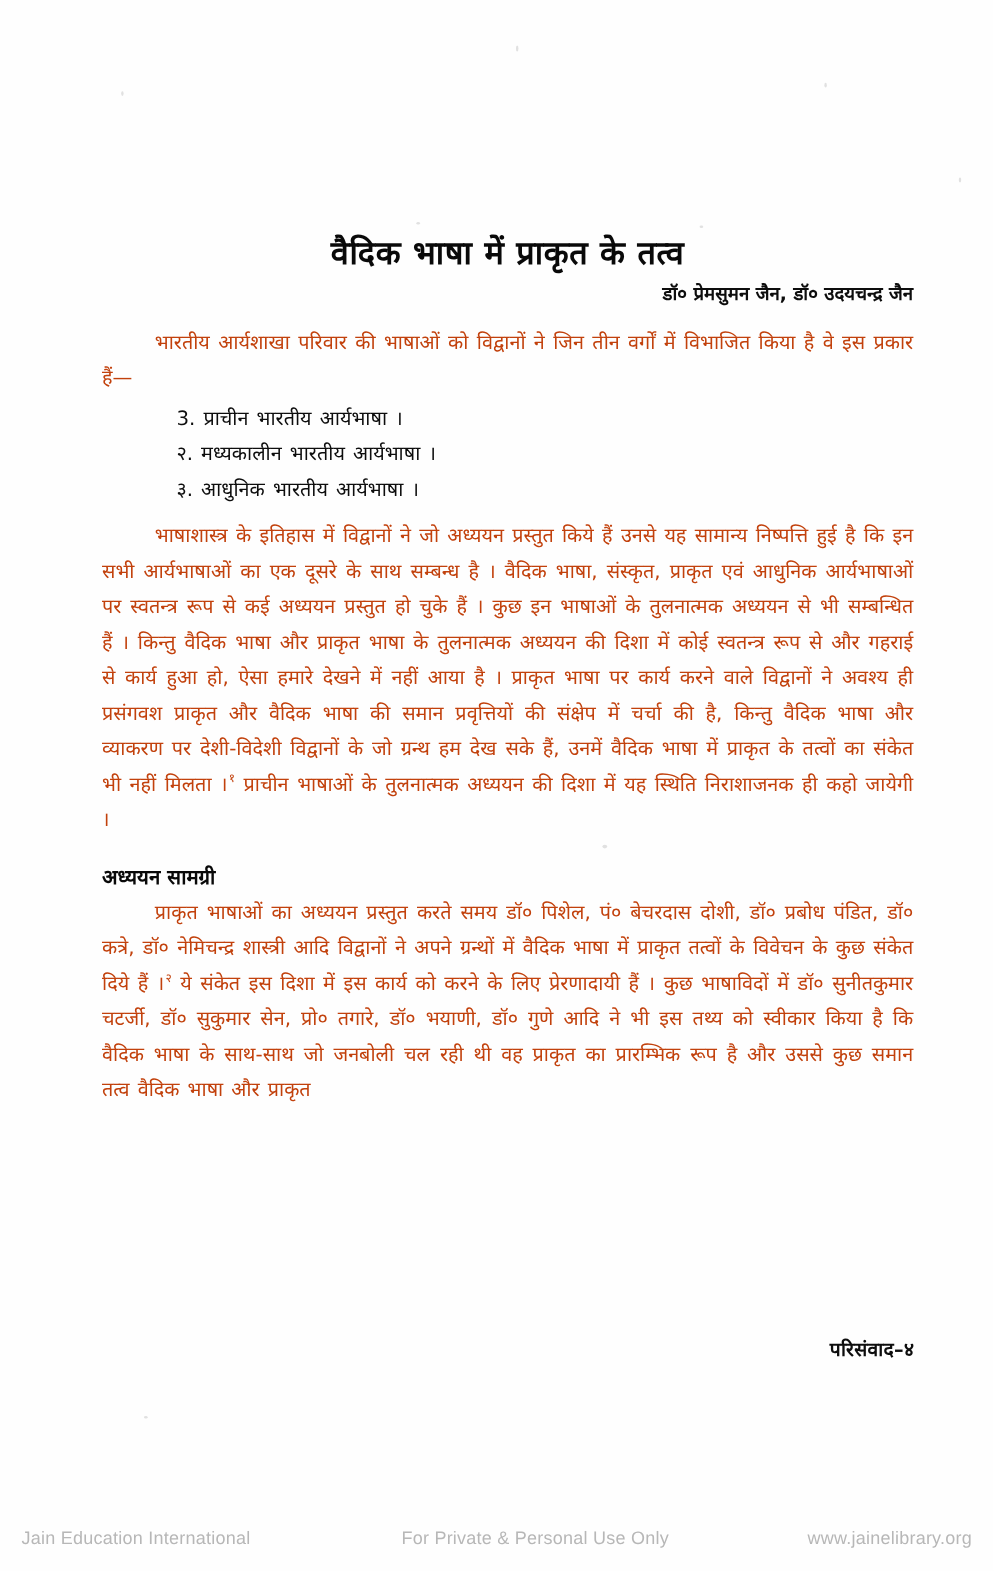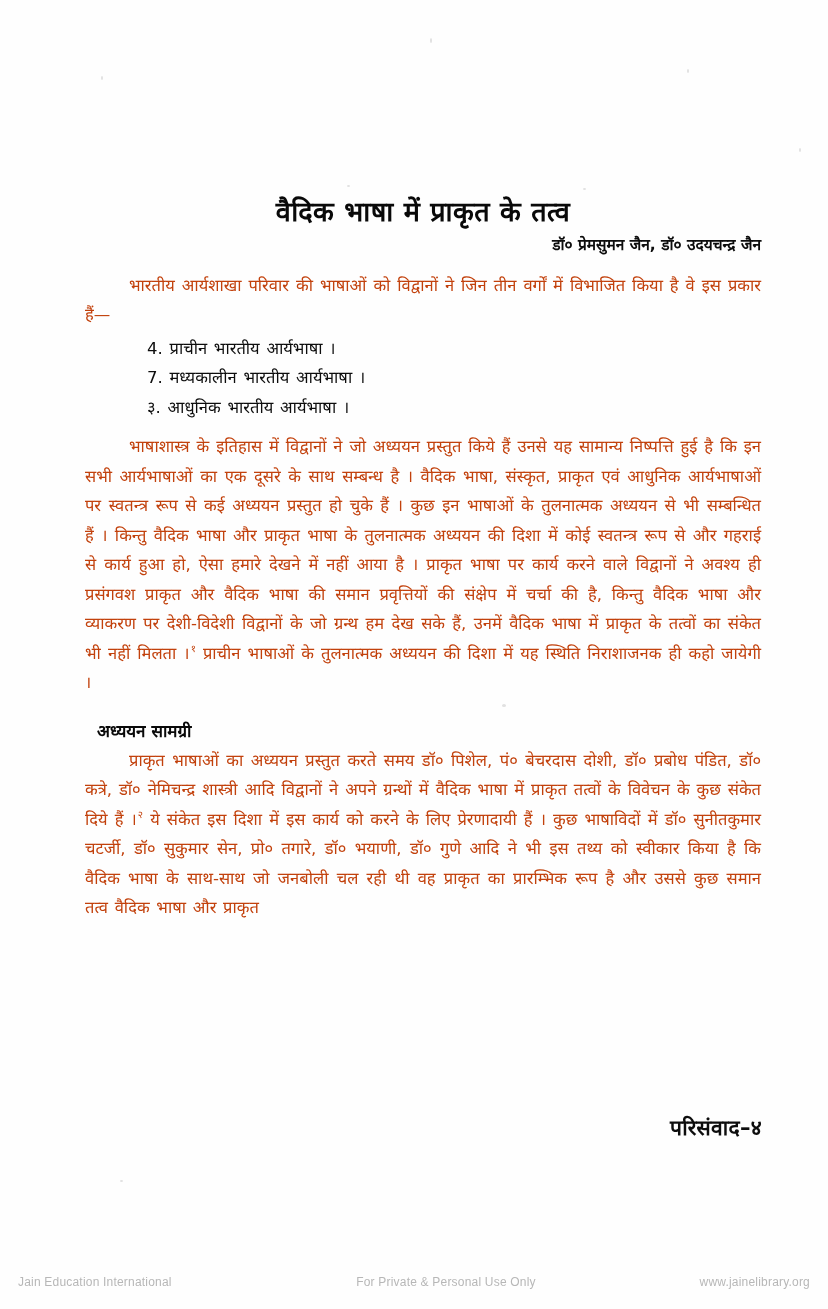--- a/index.html
+++ b/index.html
@@ -82,56 +82,56 @@
     line-height: 29.5px;
     padding-left: 62px;
     color: #0d0d0d;
     word-spacing: 1.5px;
   }
 
   .section-heading {
     font-family: "DejaVu Sans", sans-serif;
     font-weight: 700;
     font-size: 17px;
-    margin: 10px 0 4px 12px;
+    margin: 10px 0 4px 0;
     color: #090909;
   }
 
   sup.fn {
     font-size: 10px;
     vertical-align: super;
     line-height: 0;
     padding-left: 1px;
   }
 
   .para-gap { height: 9px; }
 
   
   .book-folio {
     position: absolute;
     right: 66px;
     top: 1113px;
     font-family: "DejaVu Sans", sans-serif;
     font-weight: 700;
-    font-size: 21px;
+    font-size: 16px;
     color: #0d0d0d;
     letter-spacing: .3px;
   }
 
   
   .scan-footer {
     position: absolute;
     left: 0;
     right: 0;
     top: 1270px;
     height: 24px;
     display: flex;
     align-items: center;
     font-family: "Liberation Sans", sans-serif;
-    font-size: 12px;
+    font-size: 15px;
     color: #b7b7b7;
     letter-spacing: .2px;
   }
   .scan-footer .f-left  { position: absolute; left: 18px; }
   .scan-footer .f-mid   { position: absolute; left: 50%; transform: translateX(-50%); margin-left: 32px; }
   .scan-footer .f-right { position: absolute; right: 18px; text-align: center; }
 </style>
 </head>
 <body>
 
@@ -149,22 +149,22 @@
 
   <div class="content">
 
     <h1 class="doc-title">वैदिक भाषा में प्राकृत के तत्व</h1>
 
     <div class="doc-byline">डॉ० प्रेमसुमन जैन, डॉ० उदयचन्द्र जैन</div>
 
     <p class="body-para">भारतीय आर्यशाखा परिवार की भाषाओं को विद्वानों ने जिन तीन वर्गों में विभाजित किया है वे इस प्रकार हैं—</p>
 
     <ul class="list-block">
-      <li>4. प्राचीन भारतीय आर्यभाषा ।</li>
-      <li>7. मध्यकालीन भारतीय आर्यभाषा ।</li>
+      <li>3. प्राचीन भारतीय आर्यभाषा ।</li>
+      <li>२. मध्यकालीन भारतीय आर्यभाषा ।</li>
       <li>३. आधुनिक भारतीय आर्यभाषा ।</li>
     </ul>
 
     <p class="body-para"><span>भाषाशास्त्र के इतिहास में विद्वानों ने जो अध्ययन प्रस्तुत किये हैं उनसे यह सामान्य निष्पत्ति हुई है कि इन सभी आर्यभाषाओं का एक दूसरे के साथ सम्बन्ध है । वैदिक भाषा, संस्कृत, प्राकृत एवं आधुनिक आर्यभाषाओं पर स्वतन्त्र रूप से कई अध्ययन प्रस्तुत हो चुके हैं । कुछ इन भाषाओं के तुलनात्मक अध्ययन से भी सम्बन्धित हैं । किन्तु वैदिक भाषा और प्राकृत भाषा के तुलनात्मक अध्ययन की दिशा में कोई स्वतन्त्र रूप से और गहराई से कार्य हुआ हो, ऐसा हमारे देखने में नहीं आया है । प्राकृत भाषा पर कार्य करने वाले विद्वानों ने अवश्य ही प्रसंगवश प्राकृत और वैदिक भाषा की समान प्रवृत्तियों की संक्षेप में चर्चा की है, किन्तु वैदिक भाषा और व्याकरण पर देशी-विदेशी विद्वानों के जो ग्रन्थ हम देख सके हैं, उनमें वैदिक भाषा में प्राकृत के तत्वों का संकेत भी नहीं मिलता ।</span><sup class="fn">१</sup> <span>प्राचीन भाषाओं के तुलनात्मक अध्ययन की दिशा में यह स्थिति निराशाजनक ही कहो जायेगी ।</span></p>
 
     <div class="para-gap"></div>
 
     <div class="section-heading">अध्ययन सामग्री</div>
 
     <p class="body-para"><span>प्राकृत भाषाओं का अध्ययन प्रस्तुत करते समय डॉ० पिशेल, पं० बेचरदास दोशी, डॉ० प्रबोध पंडित, डॉ० कत्रे, डॉ० नेमिचन्द्र शास्त्री आदि विद्वानों ने अपने ग्रन्थों में वैदिक भाषा में प्राकृत तत्वों के विवेचन के कुछ संकेत दिये हैं ।</span><sup class="fn">२</sup> <span>ये संकेत इस दिशा में इस कार्य को करने के लिए प्रेरणादायी हैं । कुछ भाषाविदों में डॉ० सुनीतकुमार चटर्जी, डॉ० सुकुमार सेन, प्रो० तगारे, डॉ० भयाणी, डॉ० गुणे आदि ने भी इस तथ्य को स्वीकार किया है कि वैदिक भाषा के साथ-साथ जो जनबोली चल रही थी वह प्राकृत का प्रारम्भिक रूप है और उससे कुछ समान तत्व वैदिक भाषा और प्राकृत</span></p>

